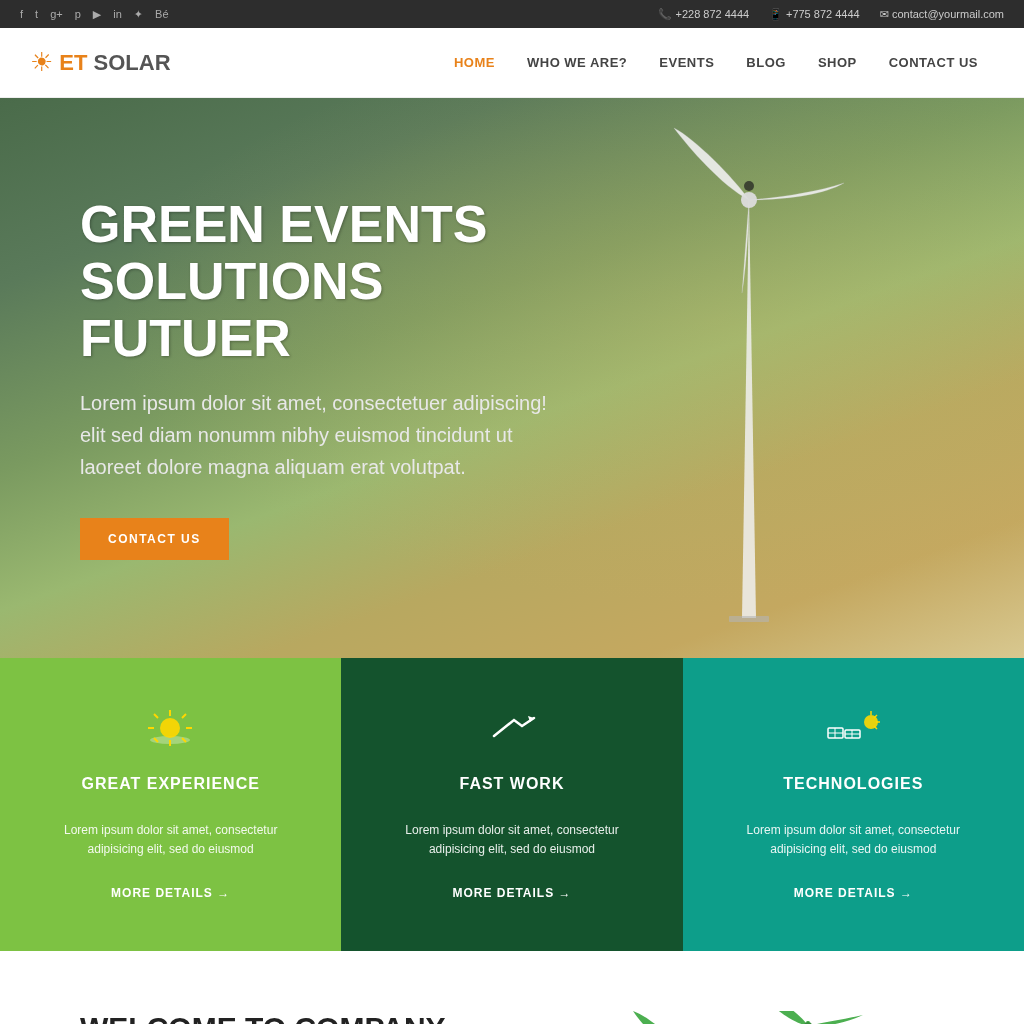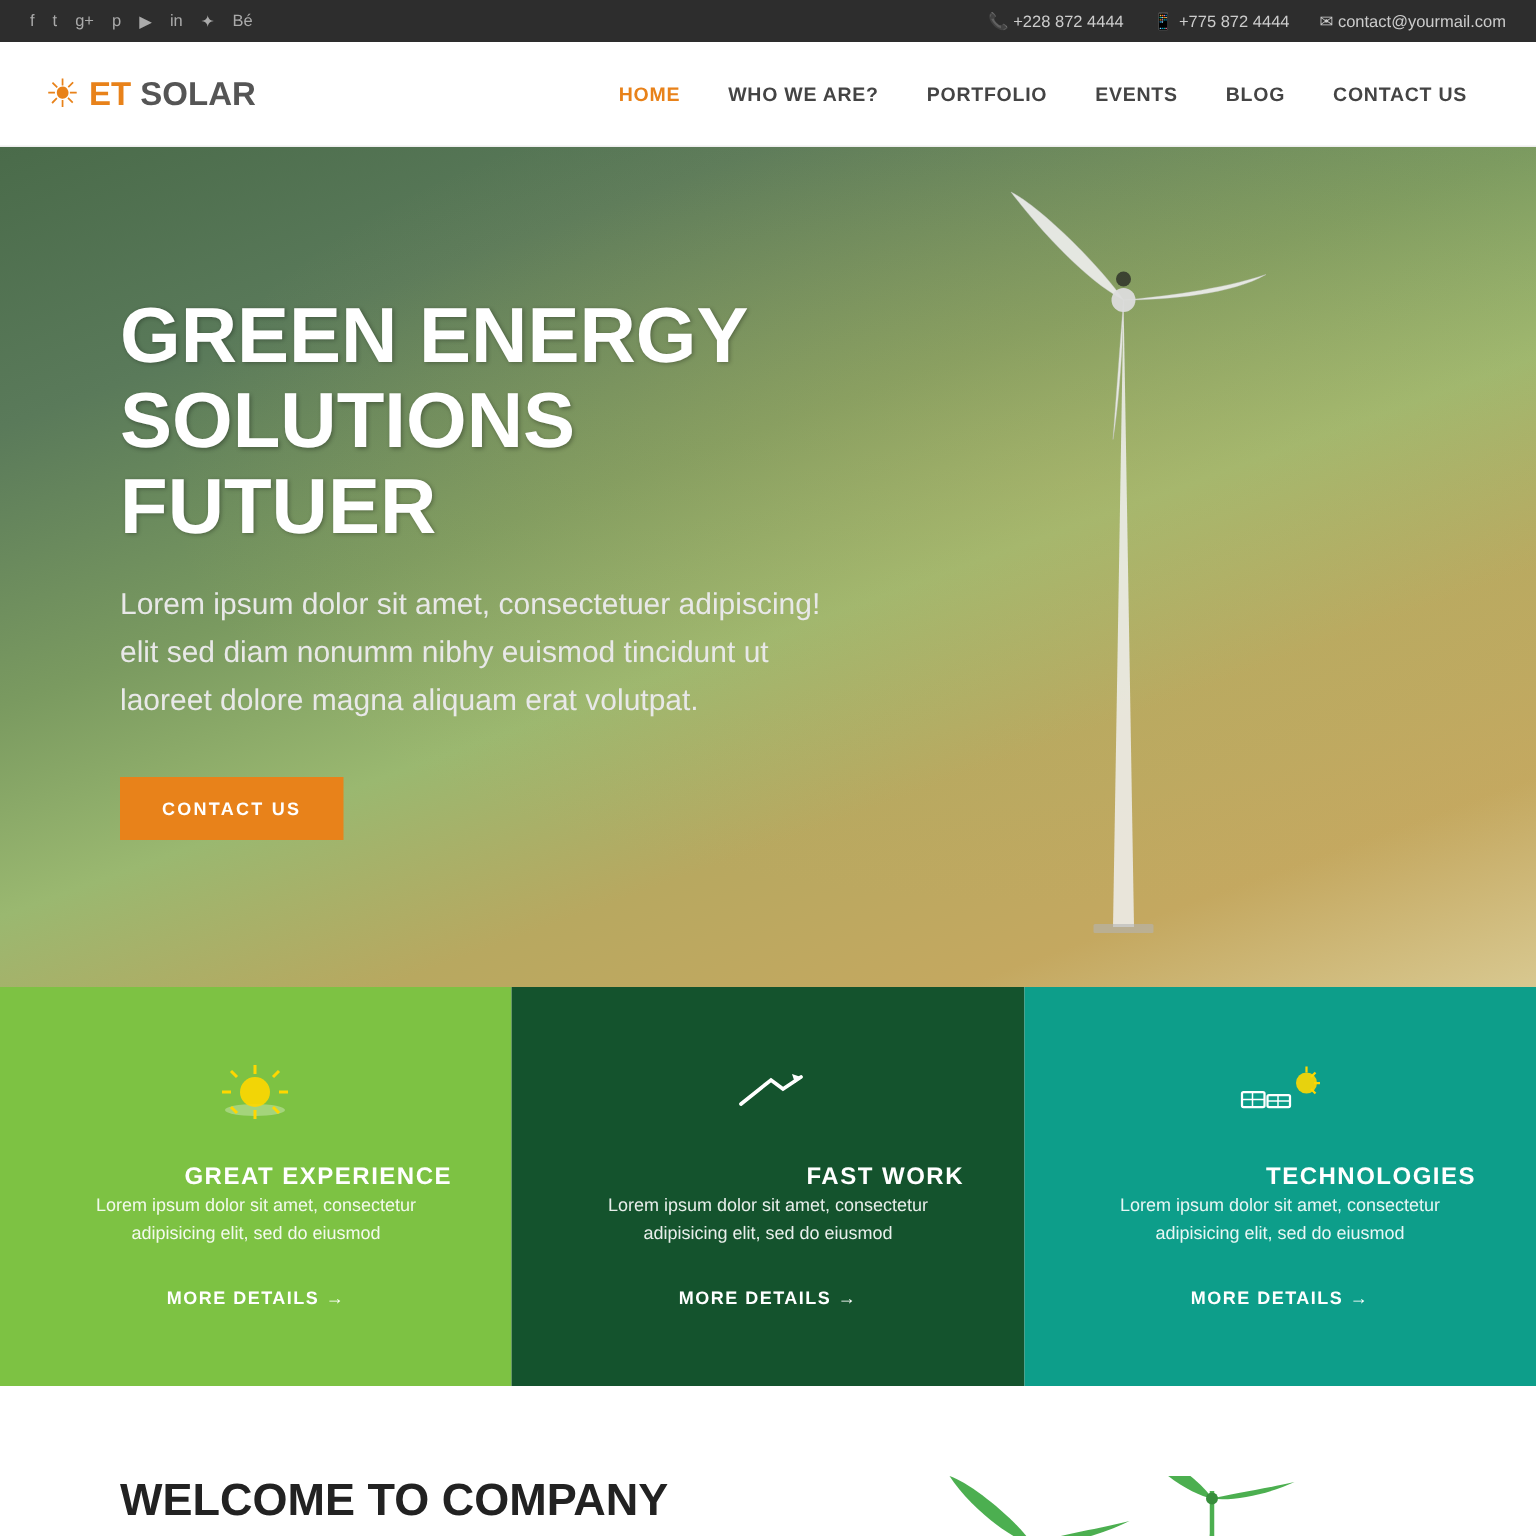--- a/index.html
+++ b/index.html
@@ -144,22 +144,21 @@
     }
     .feature-card:nth-child(1) { background: #7dc243; }
     .feature-card:nth-child(2) { background: #14532d; }
     .feature-card:nth-child(3) { background: #0d9e8a; }
     .feature-icon { font-size: 40px; margin-bottom: 18px; display: block; }
     .feature-title {
       font-size: 16px;
       font-weight: 700;
       letter-spacing: 1px;
       text-transform: uppercase;
-      margin-bottom: 0;
-      text-align: right;
+      margin-bottom: 28px;
     }
     .feature-desc {
       font-size: 12px;
       line-height: 1.6;
       color: rgba(255,255,255,0.9);
       margin-bottom: 24px;
     }
     .feature-link {
       font-size: 12px;
       font-weight: 700;
@@ -224,23 +223,23 @@
 <div class="header">
   <div class="logo">
     <span class="logo-icon">☀</span>
     <span class="logo-text">
       <span>ET</span> <span class="solar">SOLAR</span>
     </span>
   </div>
   <nav class="nav">
     <div class="nav-item active">HOME</div>
     <div class="nav-item">WHO WE ARE?</div>
-    <div class="nav-item">PORTFOLIO</div>
     <div class="nav-item">EVENTS</div>
     <div class="nav-item">BLOG</div>
+    <div class="nav-item">SHOP</div>
     <div class="nav-item">CONTACT US</div>
   </nav>
 </div>
 
 <div class="hero">
   <div class="hero-bg"></div>
 
   <div class="wind-turbine-container">
     <svg width="350" height="520" viewBox="0 0 350 520" fill="none" xmlns="http://www.w3.org/2000/svg">
 
@@ -255,21 +254,21 @@
       <circle cx="175" cy="82" r="8" fill="rgba(220,220,220,0.95)"></circle>
 
       <circle cx="175" cy="68" r="5" fill="rgba(30,30,30,0.7)"></circle>
 
       <rect x="155" y="498" width="40" height="6" fill="rgba(180,180,180,0.6)" rx="1"></rect>
     </svg>
   </div>
 
   <div class="hero-content">
     <h1 class="hero-title">
-      <span>GREEN ENERGY</span><br>
+      <span>GREEN EVENTS</span><br>
       <span>SOLUTIONS FUTUER</span>
     </h1>
     <p class="hero-desc">Lorem ipsum dolor sit amet, consectetuer adipiscing! elit sed diam nonumm nibhy euismod tincidunt ut laoreet dolore magna aliquam erat volutpat.</p>
     <div class="hero-buttons">
       <button class="btn-orange">CONTACT US</button>
     </div>
   </div>
 </div>
 
 <div class="features">

